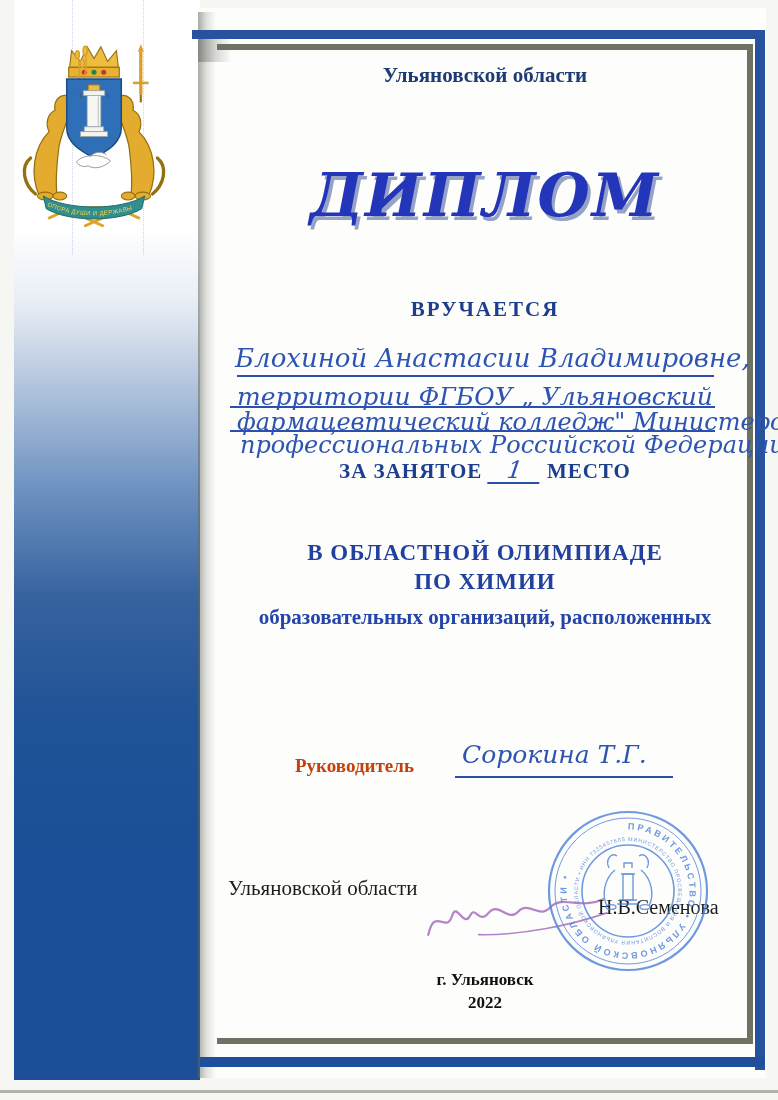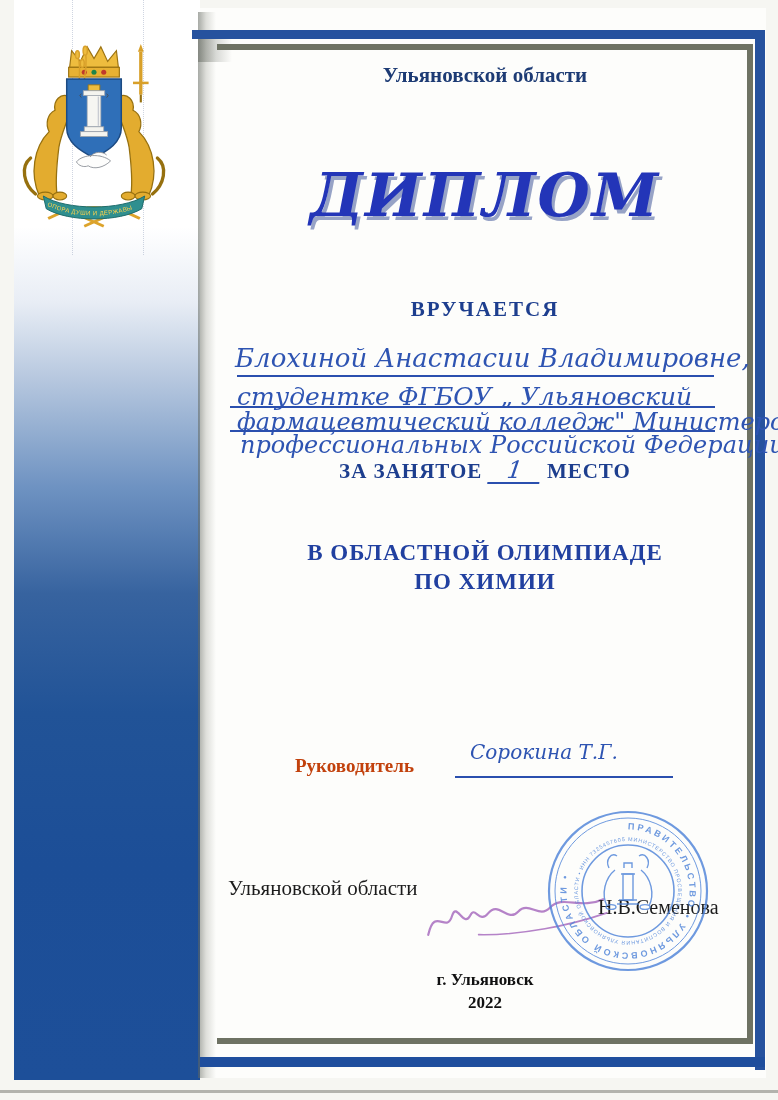--- a/index.html
+++ b/index.html
@@ -76,21 +76,21 @@
   .place-blank{
     display:inline-block;width:52px;border-bottom:2px solid #2a4fae;
     font-family:"DejaVu Serif", serif;font-style:italic;font-weight:normal;
     font-size:24px;color:#2e54b2;transform:skewX(-8deg);vertical-align:bottom;line-height:24px;
   }
   .event1{left:230px;top:540px;width:510px;font-size:23px;font-weight:bold;letter-spacing:1px;color:#2140a0;}
   .event2{left:230px;top:569px;width:510px;font-size:23px;font-weight:bold;letter-spacing:1px;color:#2140a0;}
   .desc{left:218px;top:605px;width:534px;font-size:21px;line-height:25px;font-weight:bold;color:#2444ab;}
 
   .head-label{left:295px;top:755px;font-size:19px;font-weight:bold;color:#c2410c;}
-  .head-sig{left:462px;top:740px;font-size:20px;margin-left:8px;}
+  .head-sig{left:462px;top:740px;font-size:25px;}
   .rule-head{left:455px;top:776px;width:218px;}
 
   .minister{left:228px;top:874px;width:345px;font-size:21px;line-height:28px;color:#1c1c1c;}
   .minister-name{left:598px;top:896px;font-size:20px;color:#1c1c1c;z-index:3;}
   .city{left:230px;top:970px;width:510px;font-size:17px;font-weight:bold;color:#111;text-align:center;}
   .year{left:230px;top:993px;width:510px;font-size:17px;font-weight:bold;color:#111;}
 
   .emblem{left:16px;top:38px;width:156px;height:200px;}
   .stamp{left:545px;top:808px;width:166px;height:166px;opacity:.82;z-index:4;}
   .msig{left:418px;top:880px;width:195px;height:62px;transform:rotate(-7deg);z-index:2;}
@@ -187,35 +187,36 @@
   <div class="abs header center">
     <div>Ульяновской области</div>
   </div>
 
   <div class="abs title center">ДИПЛОМ</div>
 
   <div class="abs vrucha center">ВРУЧАЕТСЯ</div>
 
   <div class="abs hw hw1">Блохиной Анастасии Владимировне,</div>
   <div class="abs rule rule1"></div>
-  <div class="abs hw hw2">студентке ФГБОУ „ Ульяновский</div>
+  <div class="abs hw hw2">территории ФГБОУ „ Ульяновский</div>
   <div class="abs rule rule2"></div>
   <div class="abs hw hw3">фармацевтический колледж" Министерства</div>
   <div class="abs rule rule3"></div>
   <div class="abs hw hw4">профессиональных  Российской  Федерации</div>
 
   <div class="abs place-line center">
     <span>ЗА ЗАНЯТОЕ</span>
     <span class="place-blank center">1</span>
     <span>МЕСТО</span>
   </div>
 
   <div class="abs event1 center">В ОБЛАСТНОЙ ОЛИМПИАДЕ</div>
   <div class="abs event2 center">ПО ХИМИИ</div>
   <div class="abs desc center">
+    <div>образовательных организаций, расположенных</div>
   </div>
 
   <div class="abs head-label">Руководитель</div>
   <div class="abs hw head-sig">Сорокина Т.Г.</div>
   <div class="abs rule rule-head"></div>
 
   <div class="abs minister">
     <div>Ульяновской области</div>
   </div>
 

